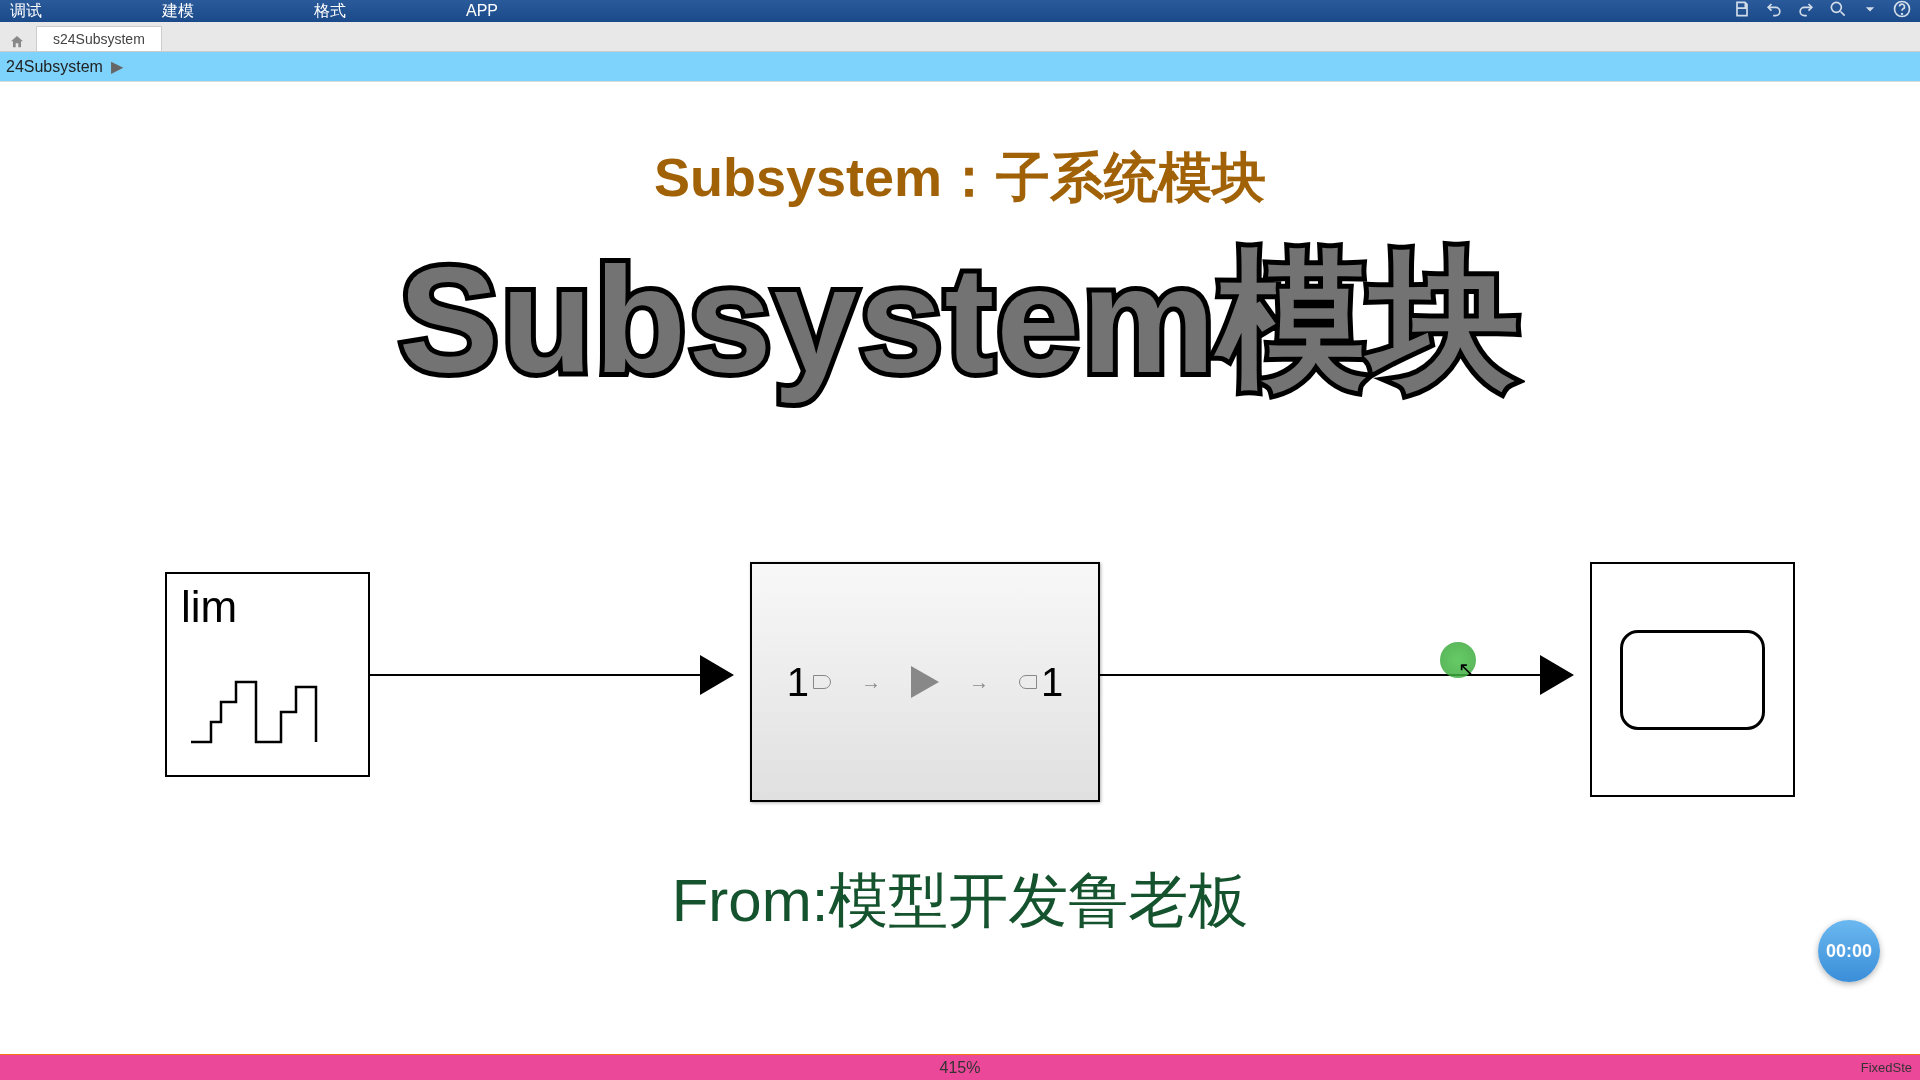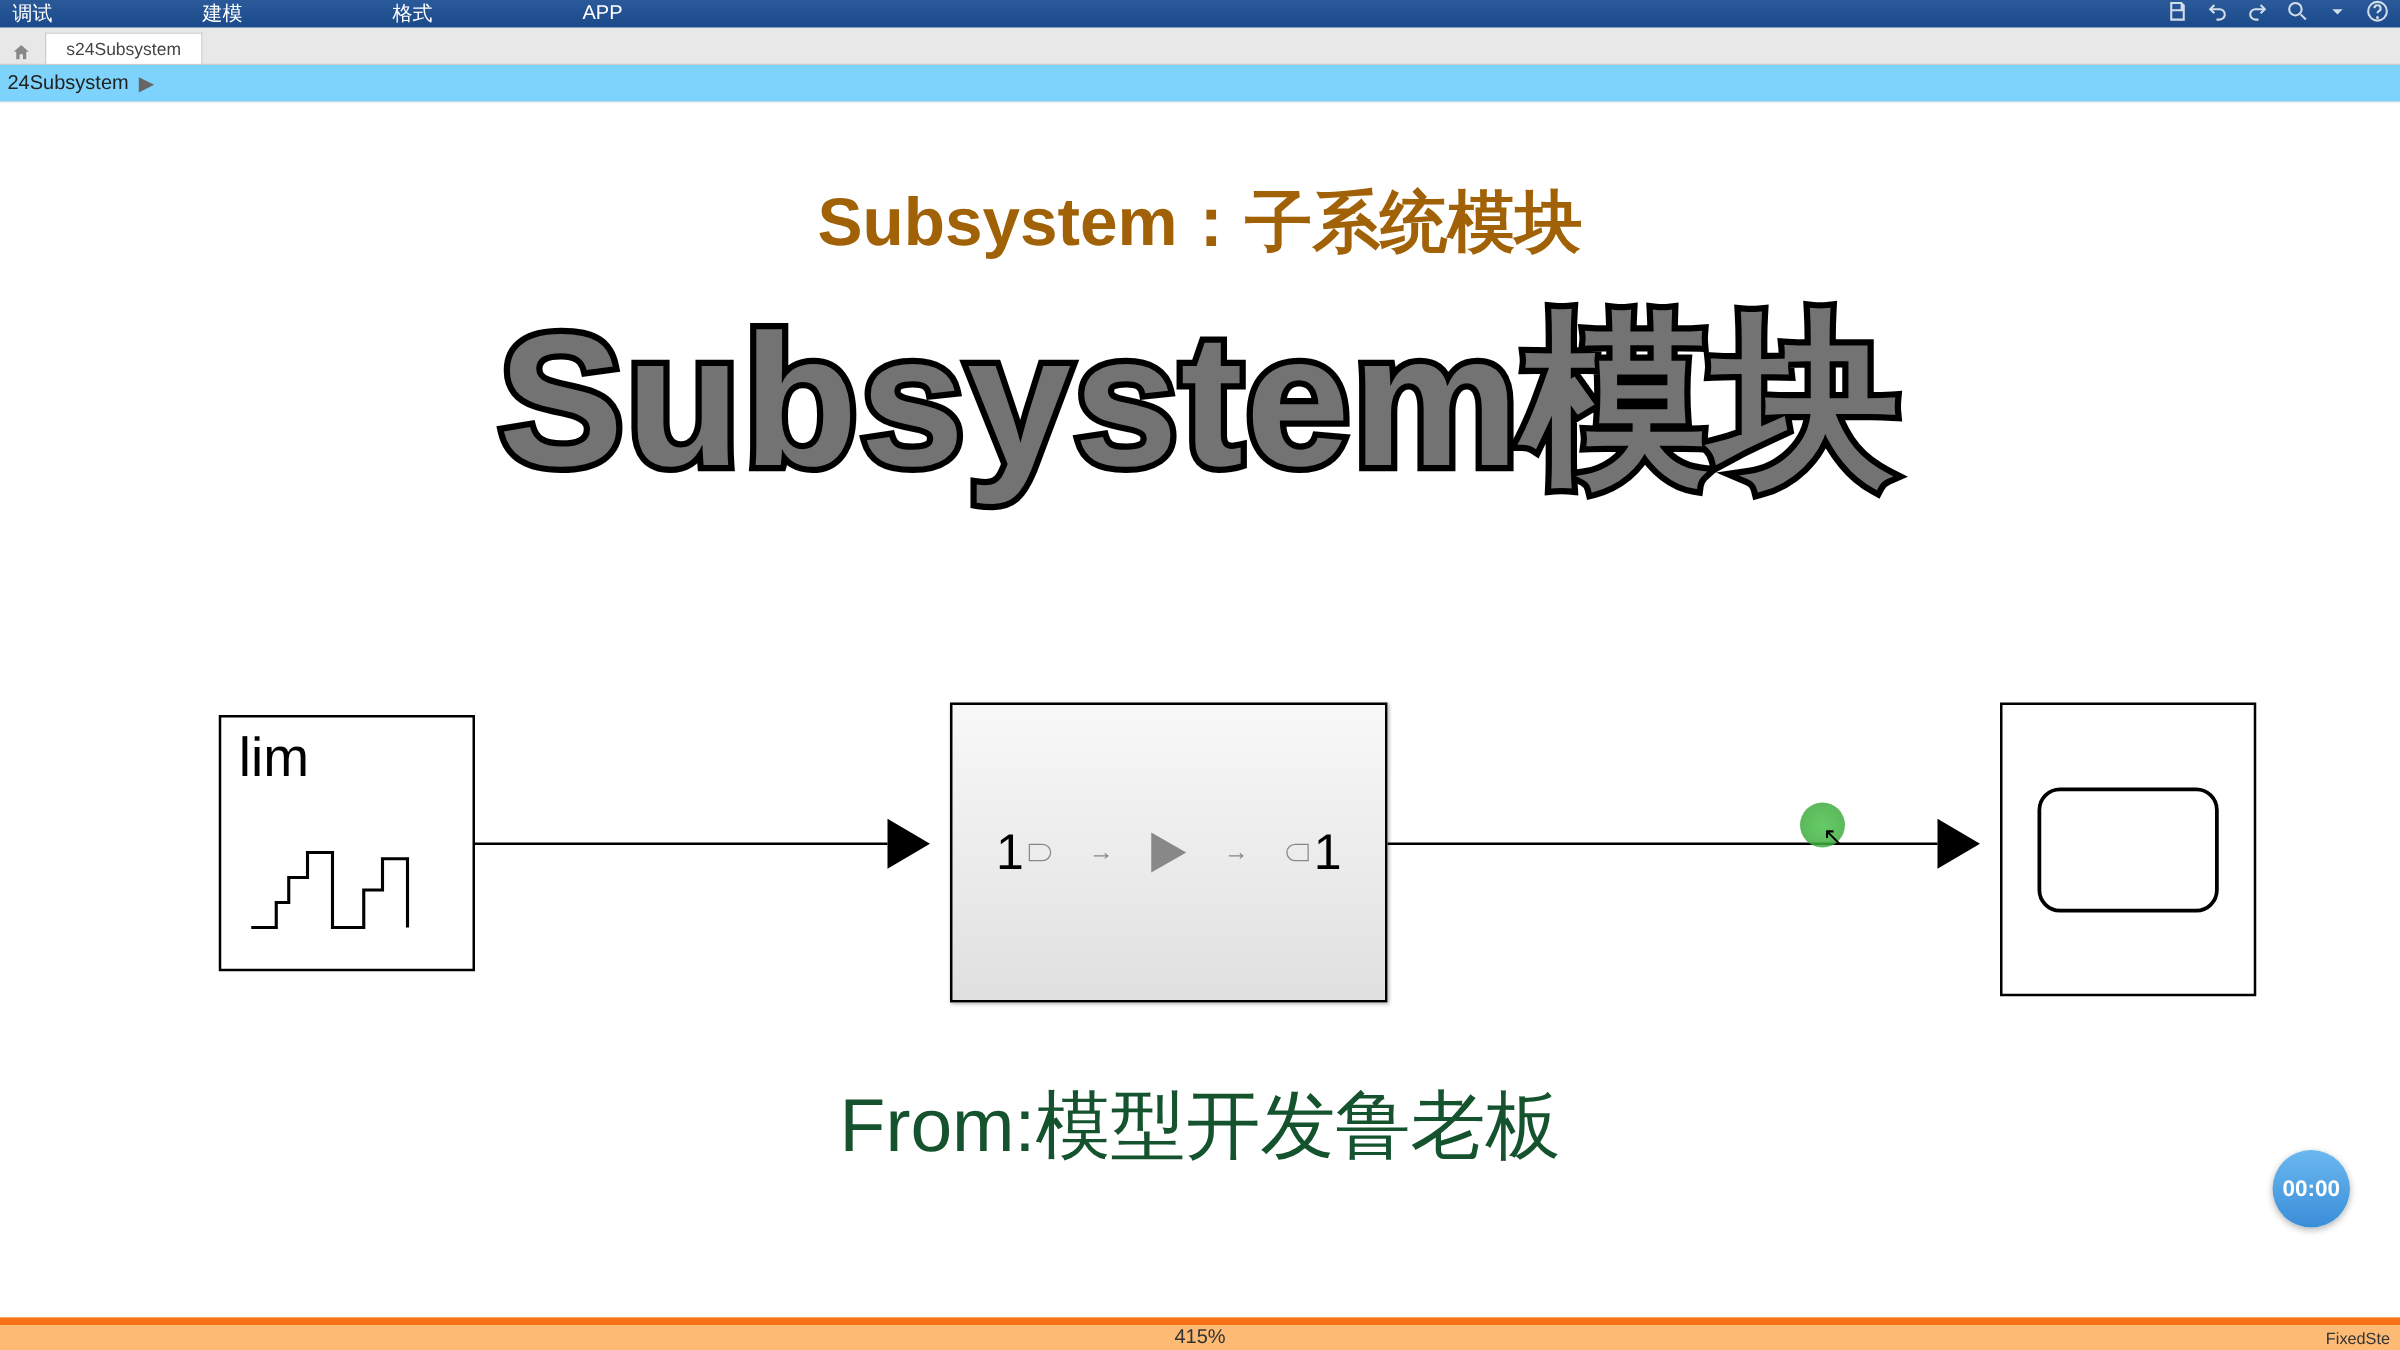--- a/index.html
+++ b/index.html
@@ -88,21 +88,21 @@
     paint-order: stroke fill;
     letter-spacing: 2px;
     white-space: nowrap;
   }
   .overlay-title span {
     text-shadow: 0 0 0 #000;
   }
   .diagram {
     position: absolute;
     top: 480px;
-    left: 10px; right: 0;
+    left: 0; right: 0;
     height: 260px;
   }
   .block {
     position: absolute;
     background: #fff;
     border: 2px solid #000;
   }
   .block-source {
     left: 165px; top: 10px;
     width: 205px; height: 205px;
@@ -205,22 +205,22 @@
     display: flex;
     align-items: center;
     justify-content: center;
     box-shadow: 0 2px 6px rgba(0,0,0,.3);
   }
   .statusbar {
     position: absolute;
     bottom: 0;
     width: 100%;
     height: 26px;
-    background: #fdba74;
-    border-top: 6px solid #f97316;
+    background: #ec4899;
+    border-top: 1px solid #f97316;
     display: flex;
     align-items: center;
     justify-content: center;
     font-size: 16px;
     color: #333;
   }
   .status-right {
     position: absolute;
     right: 8px;
     font-size: 13px;

